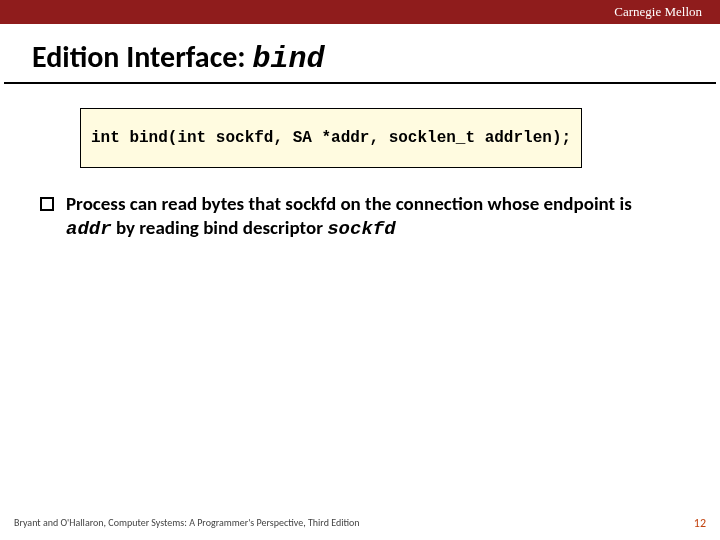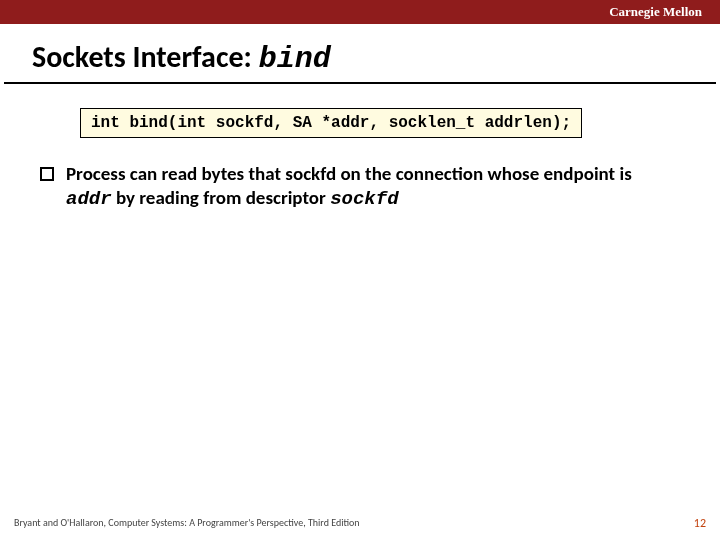--- a/index.html
+++ b/index.html
@@ -1,53 +1,53 @@
 <!DOCTYPE html>
 <html><head>
 <meta charset="utf-8">
 <style>
   * { box-sizing: border-box; margin: 0; padding: 0; }
   html, body { width: 720px; height: 540px; font-family: Calibri, Arial, sans-serif; background: #fff; color: #000; }
   .slide { width: 720px; height: 540px; position: relative; }
   .topbar { width: 100%; height: 24px; background: #8f1c1c; text-align: right; padding-right: 18px; }
-  .topbar span { color: #fff; font-weight: bold; font-size: 13px; line-height: 24px; font-family: "Times New Roman", serif; }
+  .topbar span { color: #fff; font-weight: normal; font-size: 13px; line-height: 24px; font-family: "Times New Roman", serif; }
   .title { padding: 14px 28px 6px 28px; font-size: 30px; font-weight: bold; border-bottom: 2px solid #000; margin: 0 4px; }
   .title .mono { font-family: "Courier New", monospace; }
   .content { padding: 10px 40px 0 40px; }
   .bullet { display: flex; align-items: flex-start; margin-top: 14px; }
   .bullet .mark { width: 14px; height: 14px; border: 2px solid #000; margin-top: 5px; margin-right: 12px; flex: 0 0 auto; }
   .bullet .text { font-size: 19px; font-weight: bold; line-height: 1.25; }
   .mono { font-family: "Courier New", monospace; font-weight: bold; font-style: italic; }
-  .codebox { margin: 14px 0 10px 40px; border: 1px solid #000; background: #fffbe0; padding: 5px 10px; display: inline-block; font-family: "Courier New", monospace; font-size: 16px; font-weight: bold; }
+  .codebox { margin: 14px 0 10px 40px; border: 1px solid #000; background: #fffbe0; padding: 20px 10px; display: inline-block; font-family: "Courier New", monospace; font-size: 16px; font-weight: bold; }
   .convention { margin-left: 80px; font-size: 17px; font-weight: bold; }
   .convention .mono { font-size: 16px; }
   .footer { position: absolute; bottom: 10px; left: 14px; right: 14px; display: flex; justify-content: space-between; font-size: 10px; color: #444; gap: 12px; }
   .pagenum { font-size: 12px; color: #c2410c; }
 </style>
 </head>
 <body>
 <div class="slide">
 
   <div class="topbar">
     <span>Carnegie Mellon</span>
   </div>
 
   <div class="title">
-    <span>Sockets Interface: </span><span class="mono">bind</span>
+    <span>Edition Interface: </span><span class="mono">bind</span>
   </div>
 
   <div class="content">
 
 
     <div class="codebox">int bind(int sockfd, SA *addr, socklen_t addrlen);</div>
 
 
     <div class="bullet">
       <div class="mark"></div>
-      <div class="text"><span>Process can read bytes that sockfd on the connection whose endpoint is </span><span class="mono">addr</span><span>  by reading from descriptor </span><span class="mono">sockfd</span></div>
+      <div class="text"><span>Process can read bytes that sockfd on the connection whose endpoint is </span><span class="mono">addr</span><span>  by reading bind descriptor </span><span class="mono">sockfd</span></div>
     </div>
 
 
   </div>
 
   <div class="footer">
     <span>Bryant and O'Hallaron, Computer Systems: A Programmer's Perspective, Third Edition</span>
     <span class="pagenum">12</span>
   </div>
 

